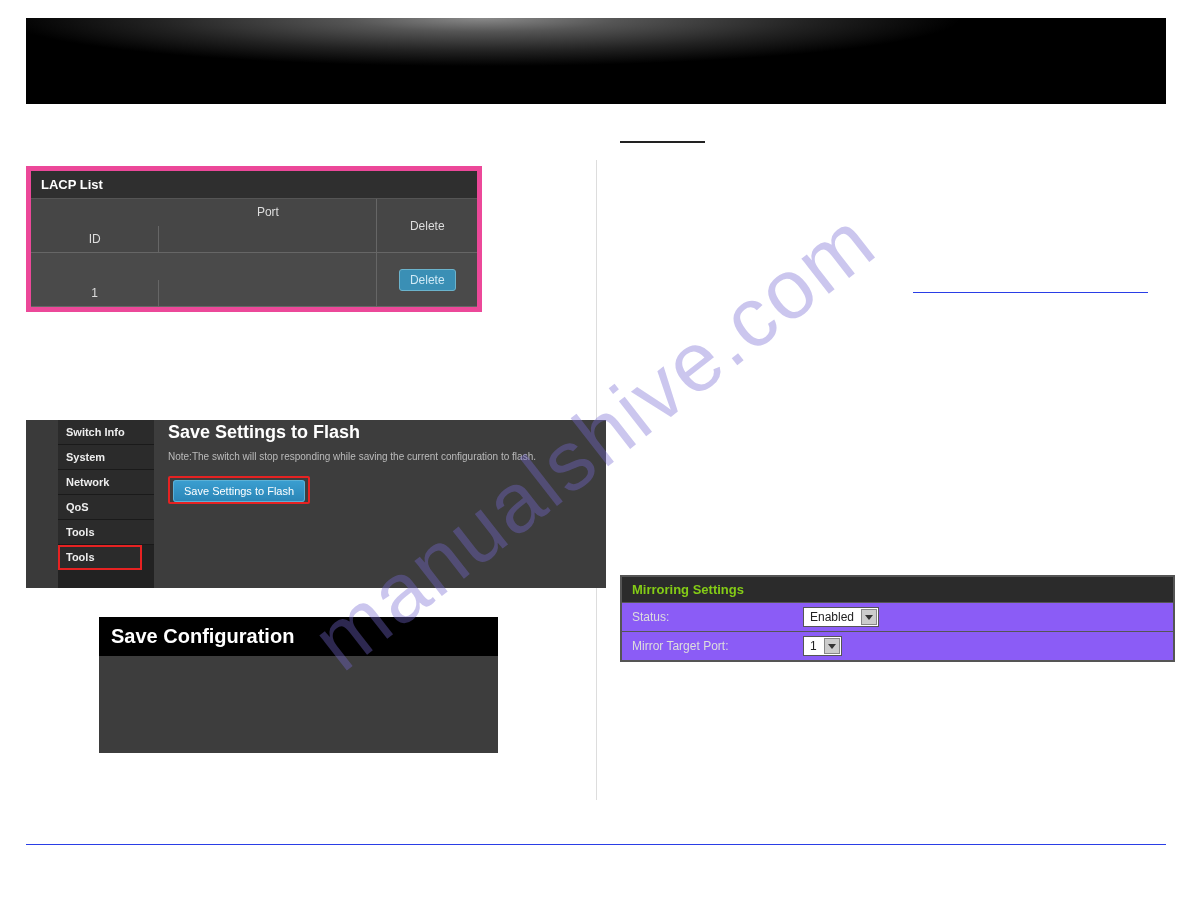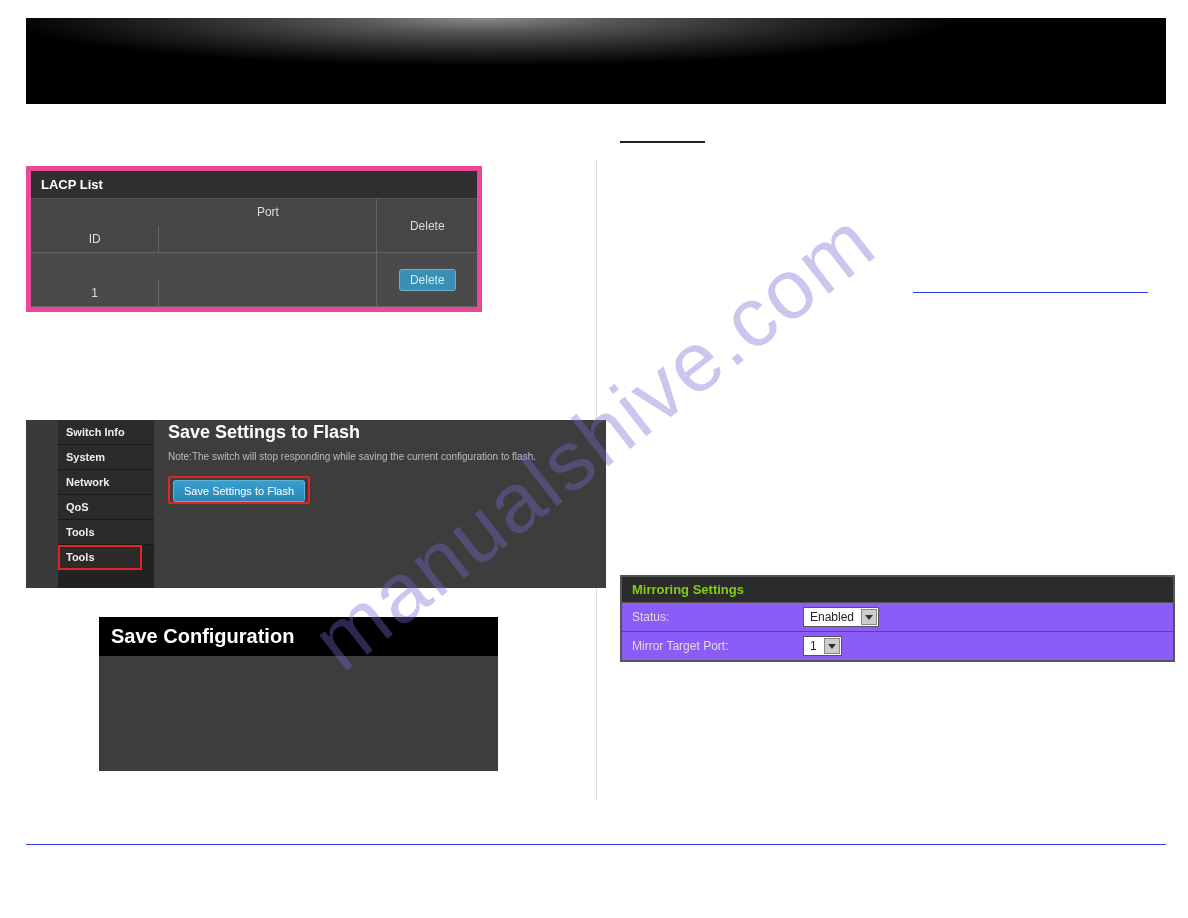--- a/index.html
+++ b/index.html
@@ -164,21 +164,21 @@
     font-size: 11px;
     cursor: pointer;
   }
 
   
   .save-dialog {
     position: absolute;
     left: 99px;
     top: 617px;
     width: 399px;
-    height: 154px;
+    height: 136px;
     background: #3d3d3d;
     z-index: 10;
   }
   .dlg-title {
     background: #000;
     color: #fff;
     font-weight: bold;
     font-size: 20px;
     padding: 8px 12px;
   }

